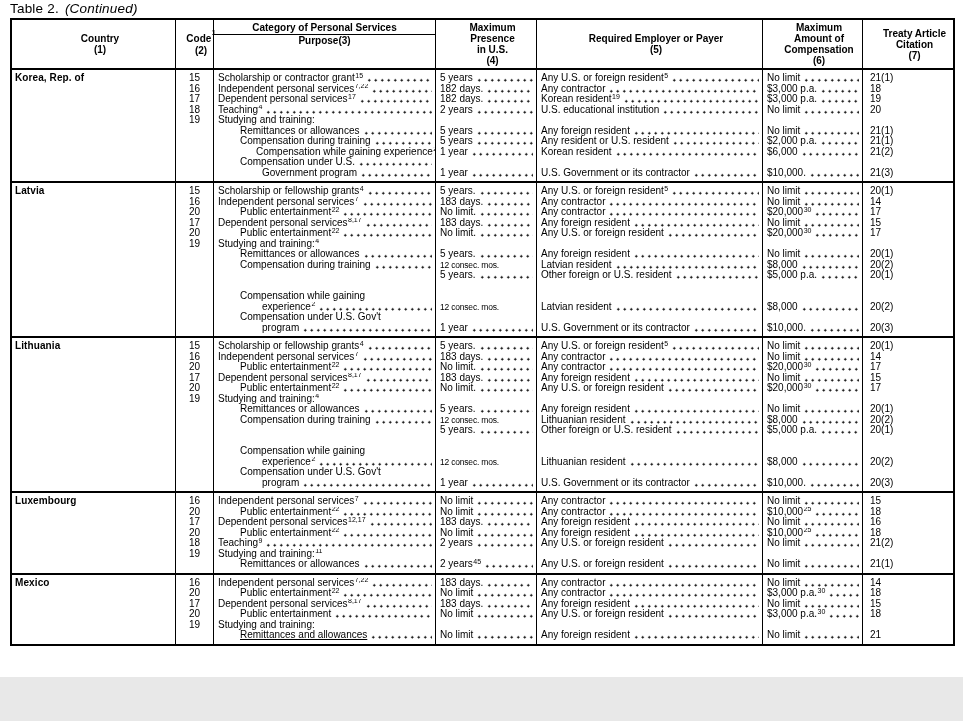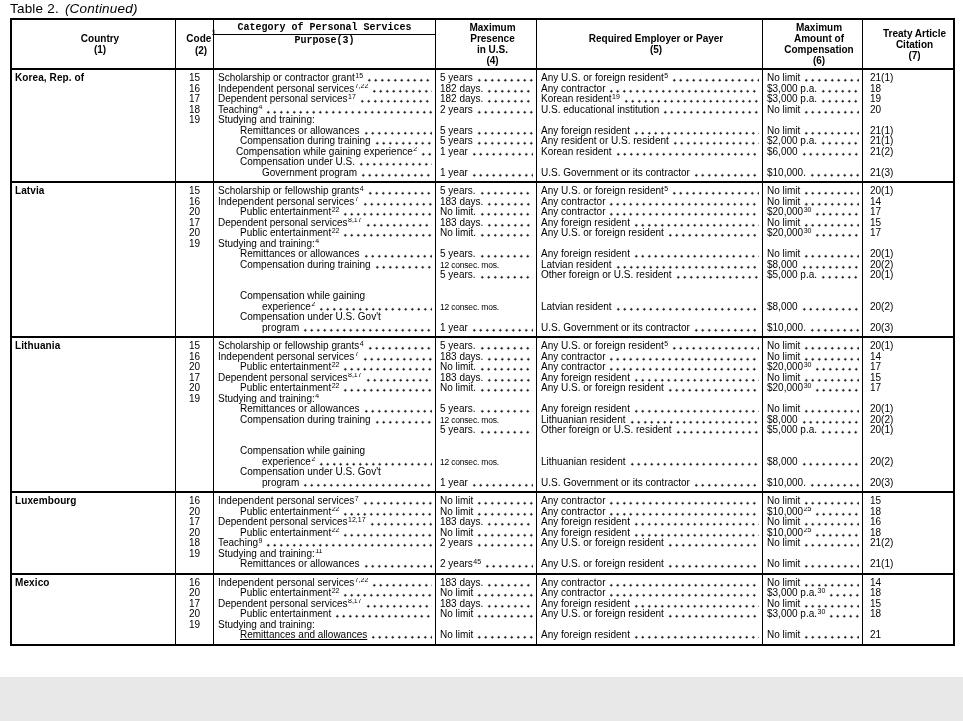--- a/index.html
+++ b/index.html
@@ -9,21 +9,21 @@
   .title{position:absolute;left:10px;top:1px;font-size:13.5px;letter-spacing:.2px;}
   .title .cont{font-style:italic;margin-left:6px;}
   .tbl{position:absolute;left:10px;top:18px;width:945px;border:2px solid #000;background:#fff;}
   .grid7{display:grid;grid-template-columns:163px 38px 222px 101px 226px 100px 91px;}
   
   .thead{border-bottom:2px solid #000;height:50px;}
   .th{border-left:1px solid #000;display:flex;flex-direction:column;align-items:center;justify-content:center;
       font-weight:bold;font-size:10px;line-height:11px;text-align:center;padding-left:13px;}
   .th:first-child{border-left:none;}
   .pre{white-space:pre-line;}
-  .th-cat{justify-content:flex-start;padding:0;font-family:Liberation Mono, monospace;}
+  .th-cat{justify-content:flex-start;padding:0;}
   .cat{width:100%;border-bottom:1px solid #000;padding:2px 0 1px 0;}
   .purpwrap{flex:1;display:flex;flex-direction:row;justify-content:center;width:100%;}
   
   .section{border-top:2px solid #000;}
   .section:first-child{border-top:none;}
   .row{display:contents;}
   .cell{border-left:1px solid #000;height:10.5px;line-height:10.5px;font-size:10px;
         display:flex;align-items:center;overflow:hidden;white-space:nowrap;}
   .cell.c1{border-left:none;padding-left:3px;}
   .c2{justify-content:center;}
@@ -168,21 +168,21 @@
             </div><div class="cell c4">
               <span class="t">5 years</span>
               <span class="leader"></span>
             </div><div class="cell c5">
               <span class="t">Any resident or U.S. resident</span>
               <span class="leader"></span>
             </div><div class="cell c6">
               <span class="t">$2,000 p.a.</span>
               <span class="leader"></span>
             </div><div class="cell c7">21(1)</div></div>
-          <div class="row"><div class="cell c1"></div><div class="cell c2"></div><div class="cell c3" style="padding-left: 22px;">
+          <div class="row"><div class="cell c1"></div><div class="cell c2"></div><div class="cell c3" style="padding-left: 42px;">
               <span class="t">Compensation while gaining experience</span>
               <sup>2</sup>
               <span class="leader"></span>
             </div><div class="cell c4">
               <span class="t">1 year</span>
               <span class="leader"></span>
             </div><div class="cell c5">
               <span class="t">Korean resident</span>
               <span class="leader"></span>
             </div><div class="cell c6">

